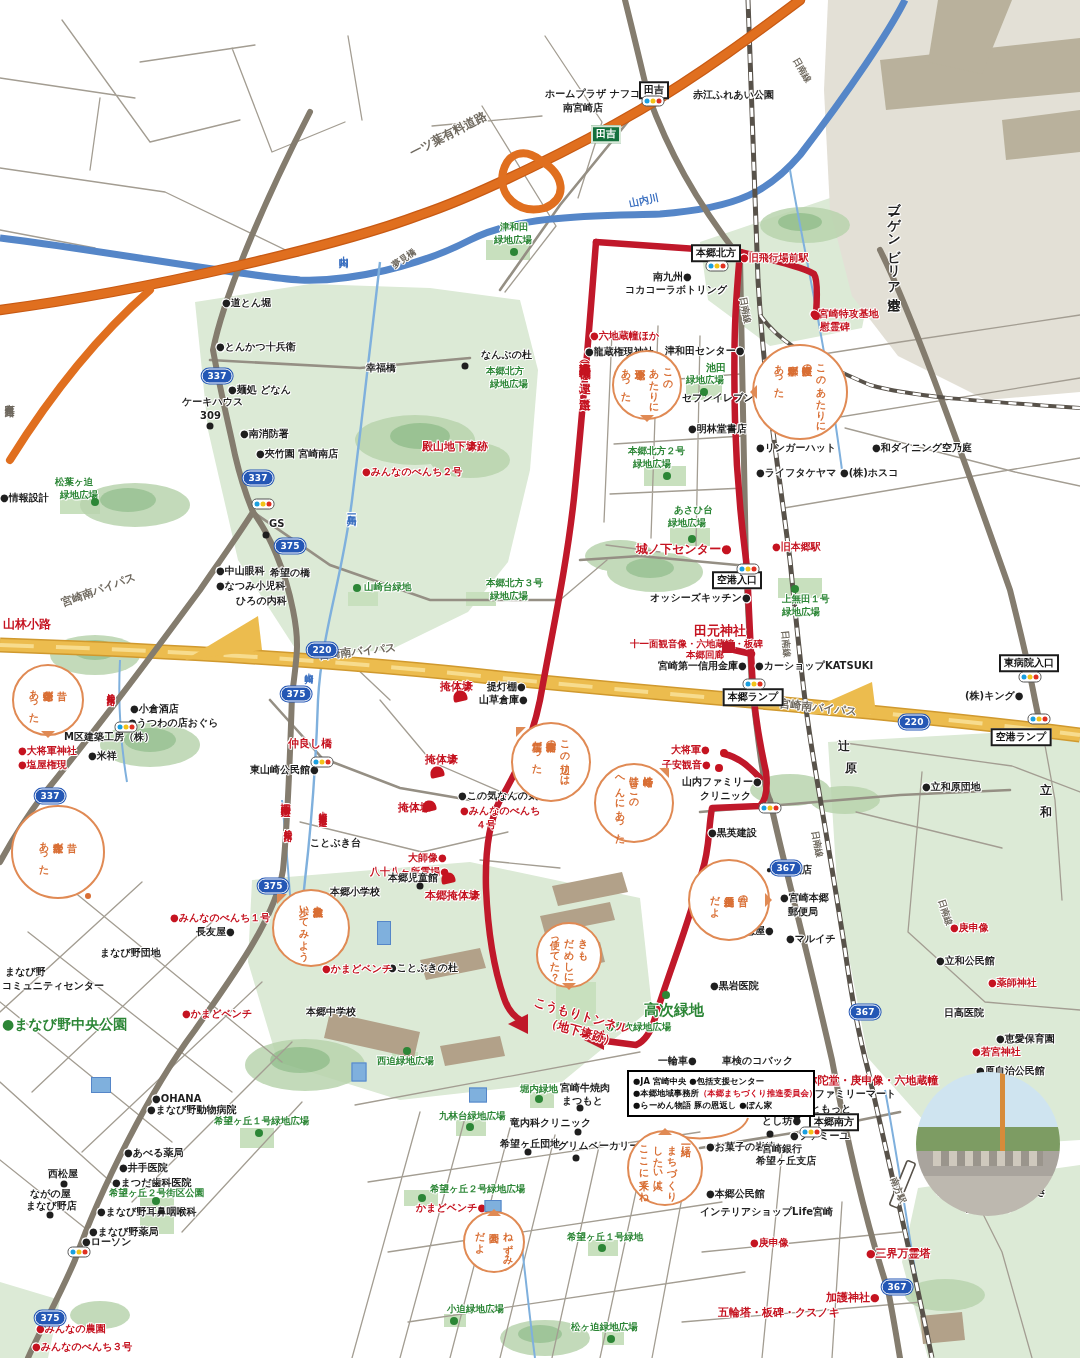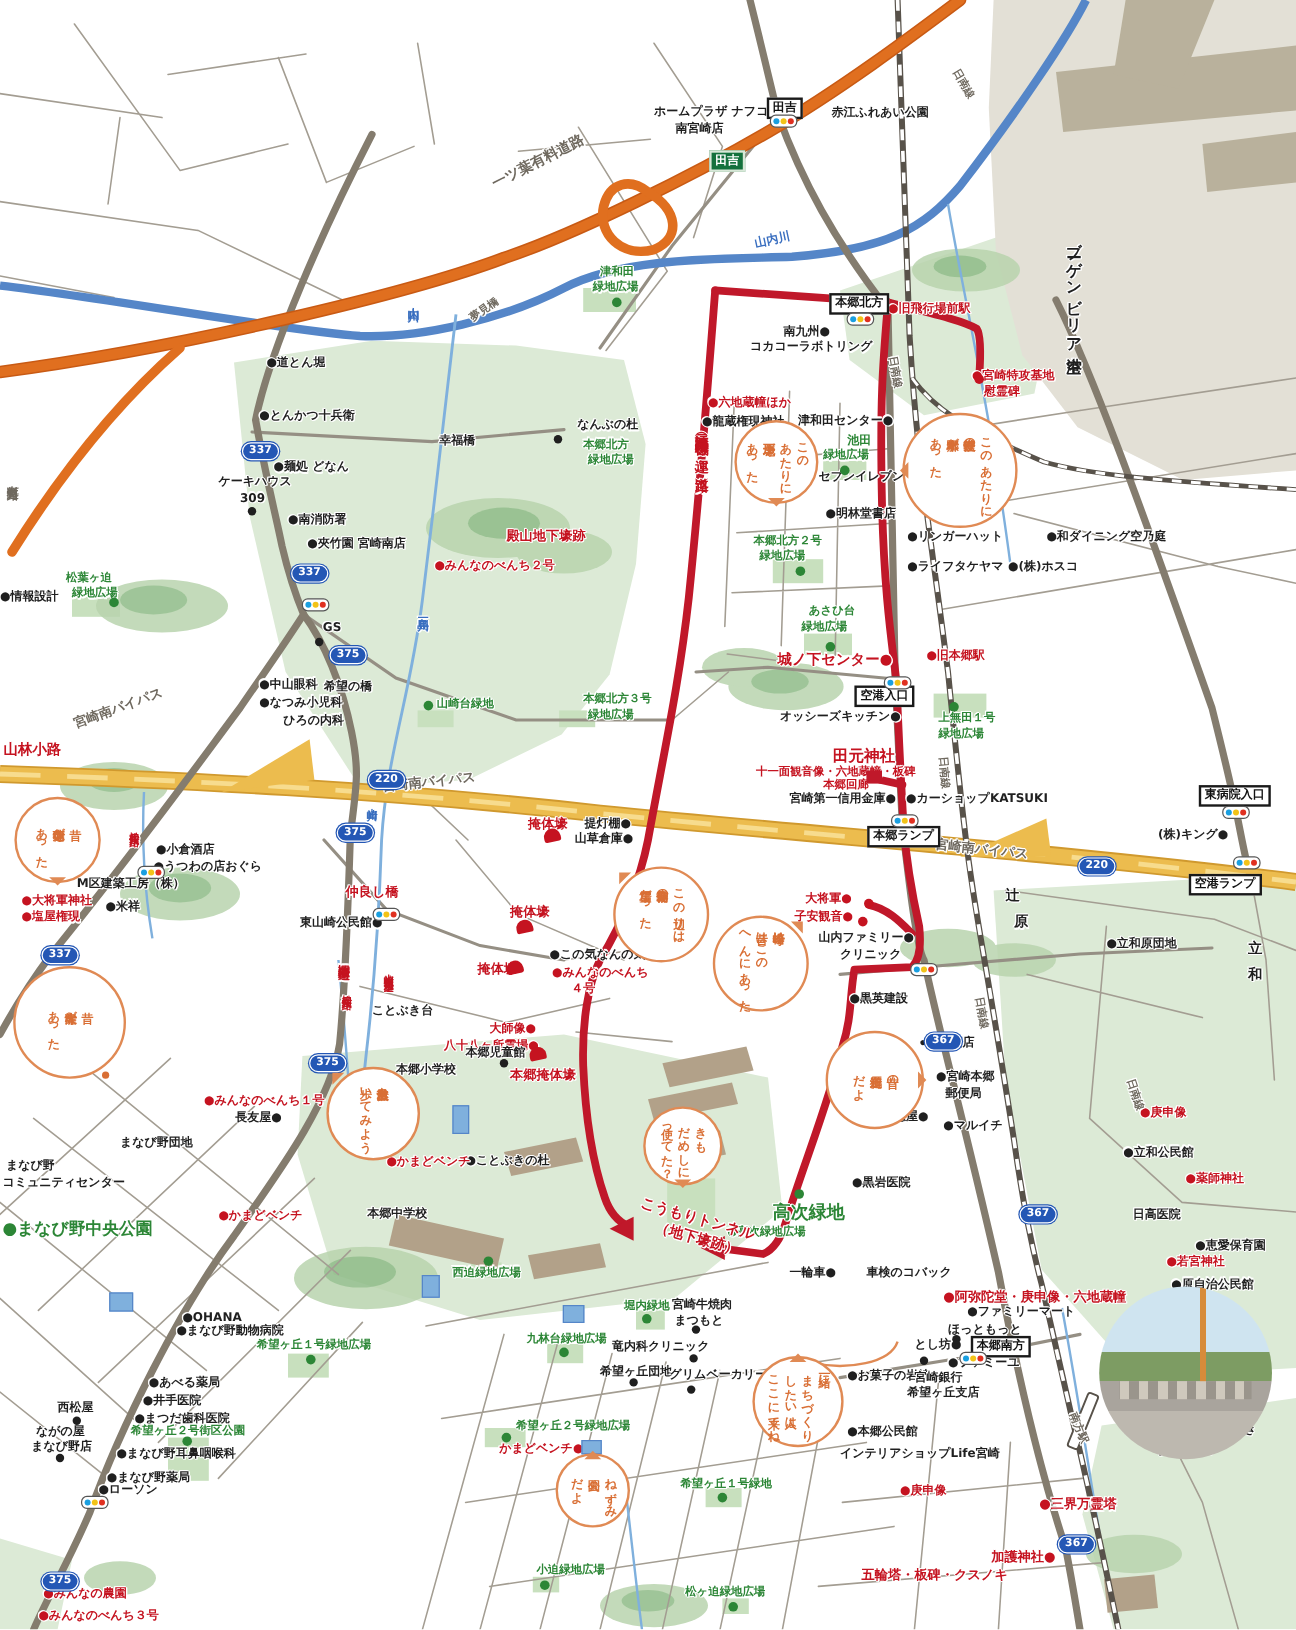--- a/index.html
+++ b/index.html
@@ -245,21 +245,21 @@
       <div class="lb c-g" style="left: 60px; top: 490px; font-size: 9.5px;">緑地広場</div>
       <div class="lb c-k" style="left: 0px; top: 492px;">●情報設計</div>
       <div class="lb c-k" style="left: 756px; top: 442px;">●リンガーハット</div>
       <div class="lb c-k" style="left: 756px; top: 467px;">●ライフタケヤマ</div>
       <div class="lb c-k" style="left: 872px; top: 442px;">●和ダイニング空乃庭</div>
       <div class="lb c-k" style="left: 840px; top: 467px;">●(株)ホスコ</div>
       <div class="lb c-k" style="left: 255px; top: 518px; padding-left: 14px;">GS</div>
       <div class="lb c-b vert" style="left: 346px; top: 506px;">三島川</div>
       <div class="lb c-g" style="left: 674px; top: 505px; font-size: 9.5px;">あさひ台</div>
       <div class="lb c-g" style="left: 668px; top: 518px; font-size: 9.5px;">緑地広場</div>
-      <div class="lb c-r bold" style="left: 636px; top: 543px; font-size: 12px; margin-left: 12px;">城ノ下センター●</div>
+      <div class="lb c-r bold" style="left: 636px; top: 543px; font-size: 12px;">城ノ下センター●</div>
       <div class="lb c-r bold" style="left: 772px; top: 541px;">●旧本郷駅</div>
       <div class="lb c-k" style="left: 270px; top: 567px;">希望の橋</div>
       <div class="lb c-k" style="left: 216px; top: 565px;">●中山眼科</div>
       <div class="lb c-k" style="left: 216px; top: 580px;">●なつみ小児科</div>
       <div class="lb c-k" style="left: 236px; top: 595px;">ひろの内科</div>
       <div class="lb c-g" style="left: 364px; top: 582px; font-size: 9.5px;">山崎台緑地</div>
       <div class="lb c-g" style="left: 486px; top: 578px; font-size: 9.5px;">本郷北方３号</div>
       <div class="lb c-g" style="left: 490px; top: 591px; font-size: 9.5px;">緑地広場</div>
       <div class="lb c-k" style="left: 650px; top: 592px;">オッシーズキッチン●</div>
       <div class="lb c-g" style="left: 782px; top: 594px; font-size: 9.5px;">上無田１号</div>
@@ -595,15 +595,20 @@
         <div class="anno-text">
           <div>一緒に</div>
           <div>まちづくり</div>
           <div>したい人は</div>
           <div>ここに来てね</div>
         </div>
         <div class="ptr" style="left: 29px; top: -11px; border-bottom-color: rgb(224, 138, 84);"></div>
       </div>
     </div>
 
+  <div id="legend">
+      <div><span class="seg-k">●JA 宮崎中央 ●包括支援センター</span></div>
+      <div><span class="seg-k">●本郷地域事務所</span><span class="seg-r">（本郷まちづくり推進委員会）</span></div>
+      <div><span class="seg-k">●らーめん物語 豚の恩返し ●ぽん家</span></div>
+    </div>
 
   <div id="station-photo"></div>
 </div>
 
 </body></html>

